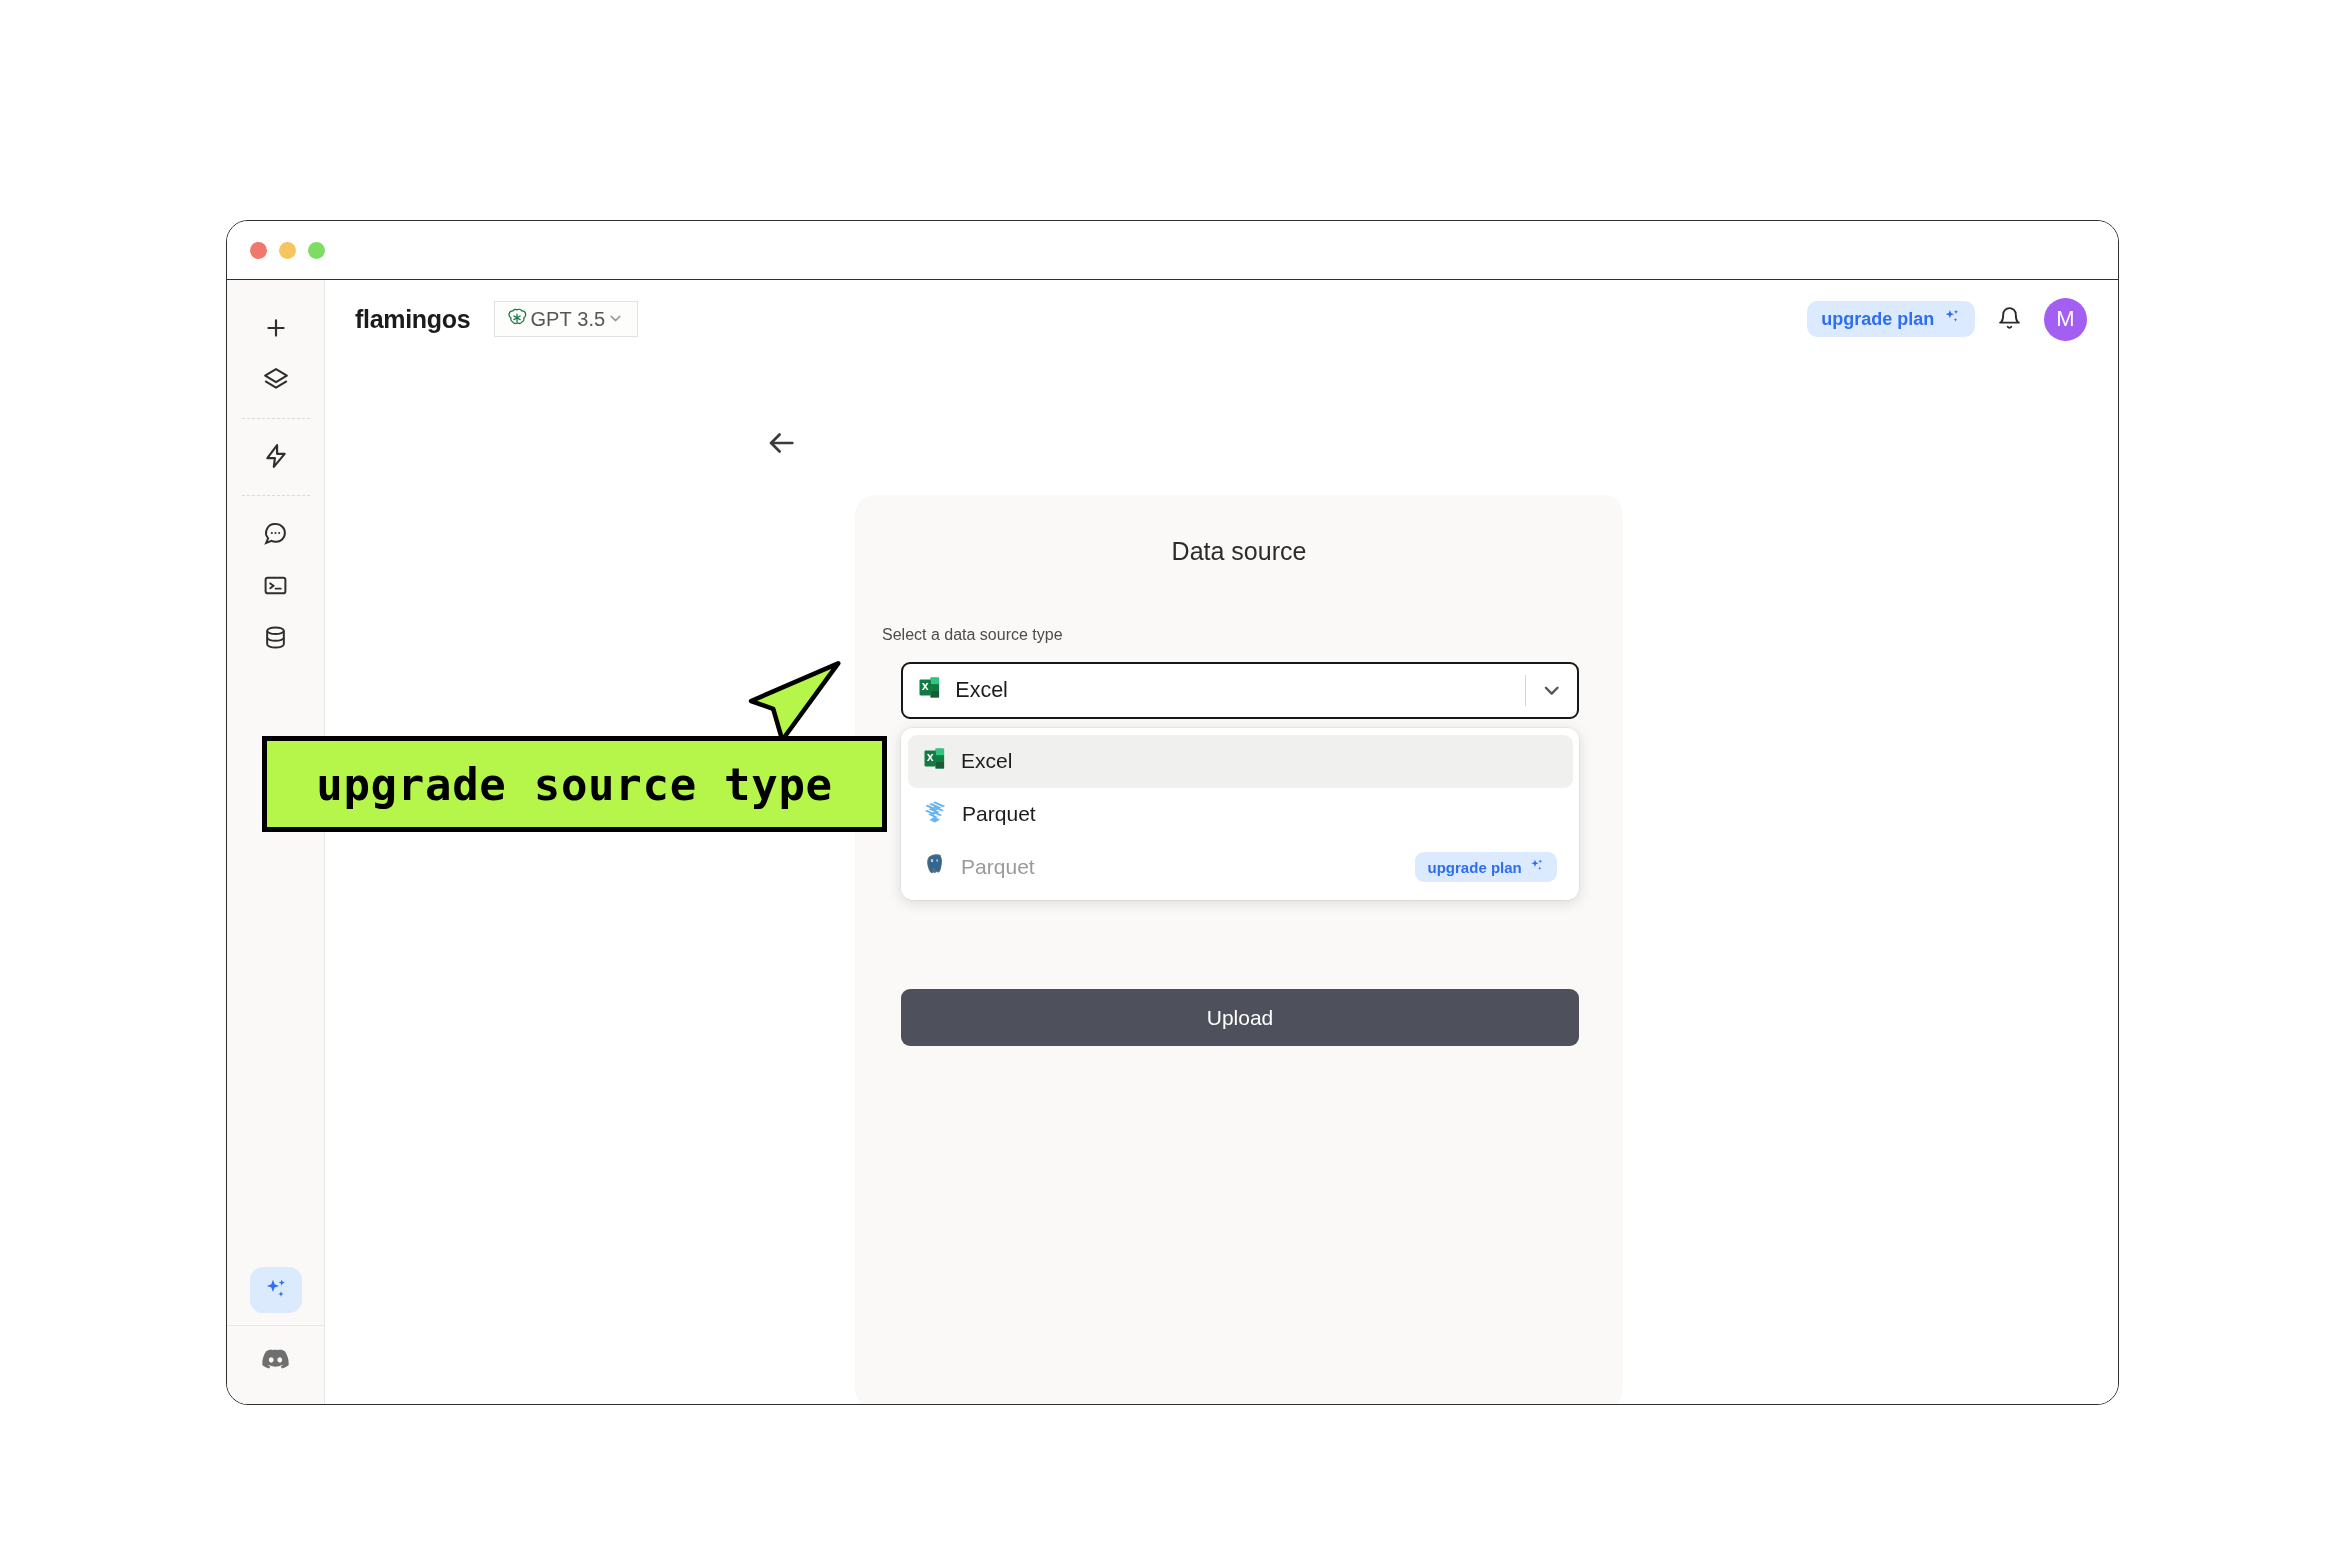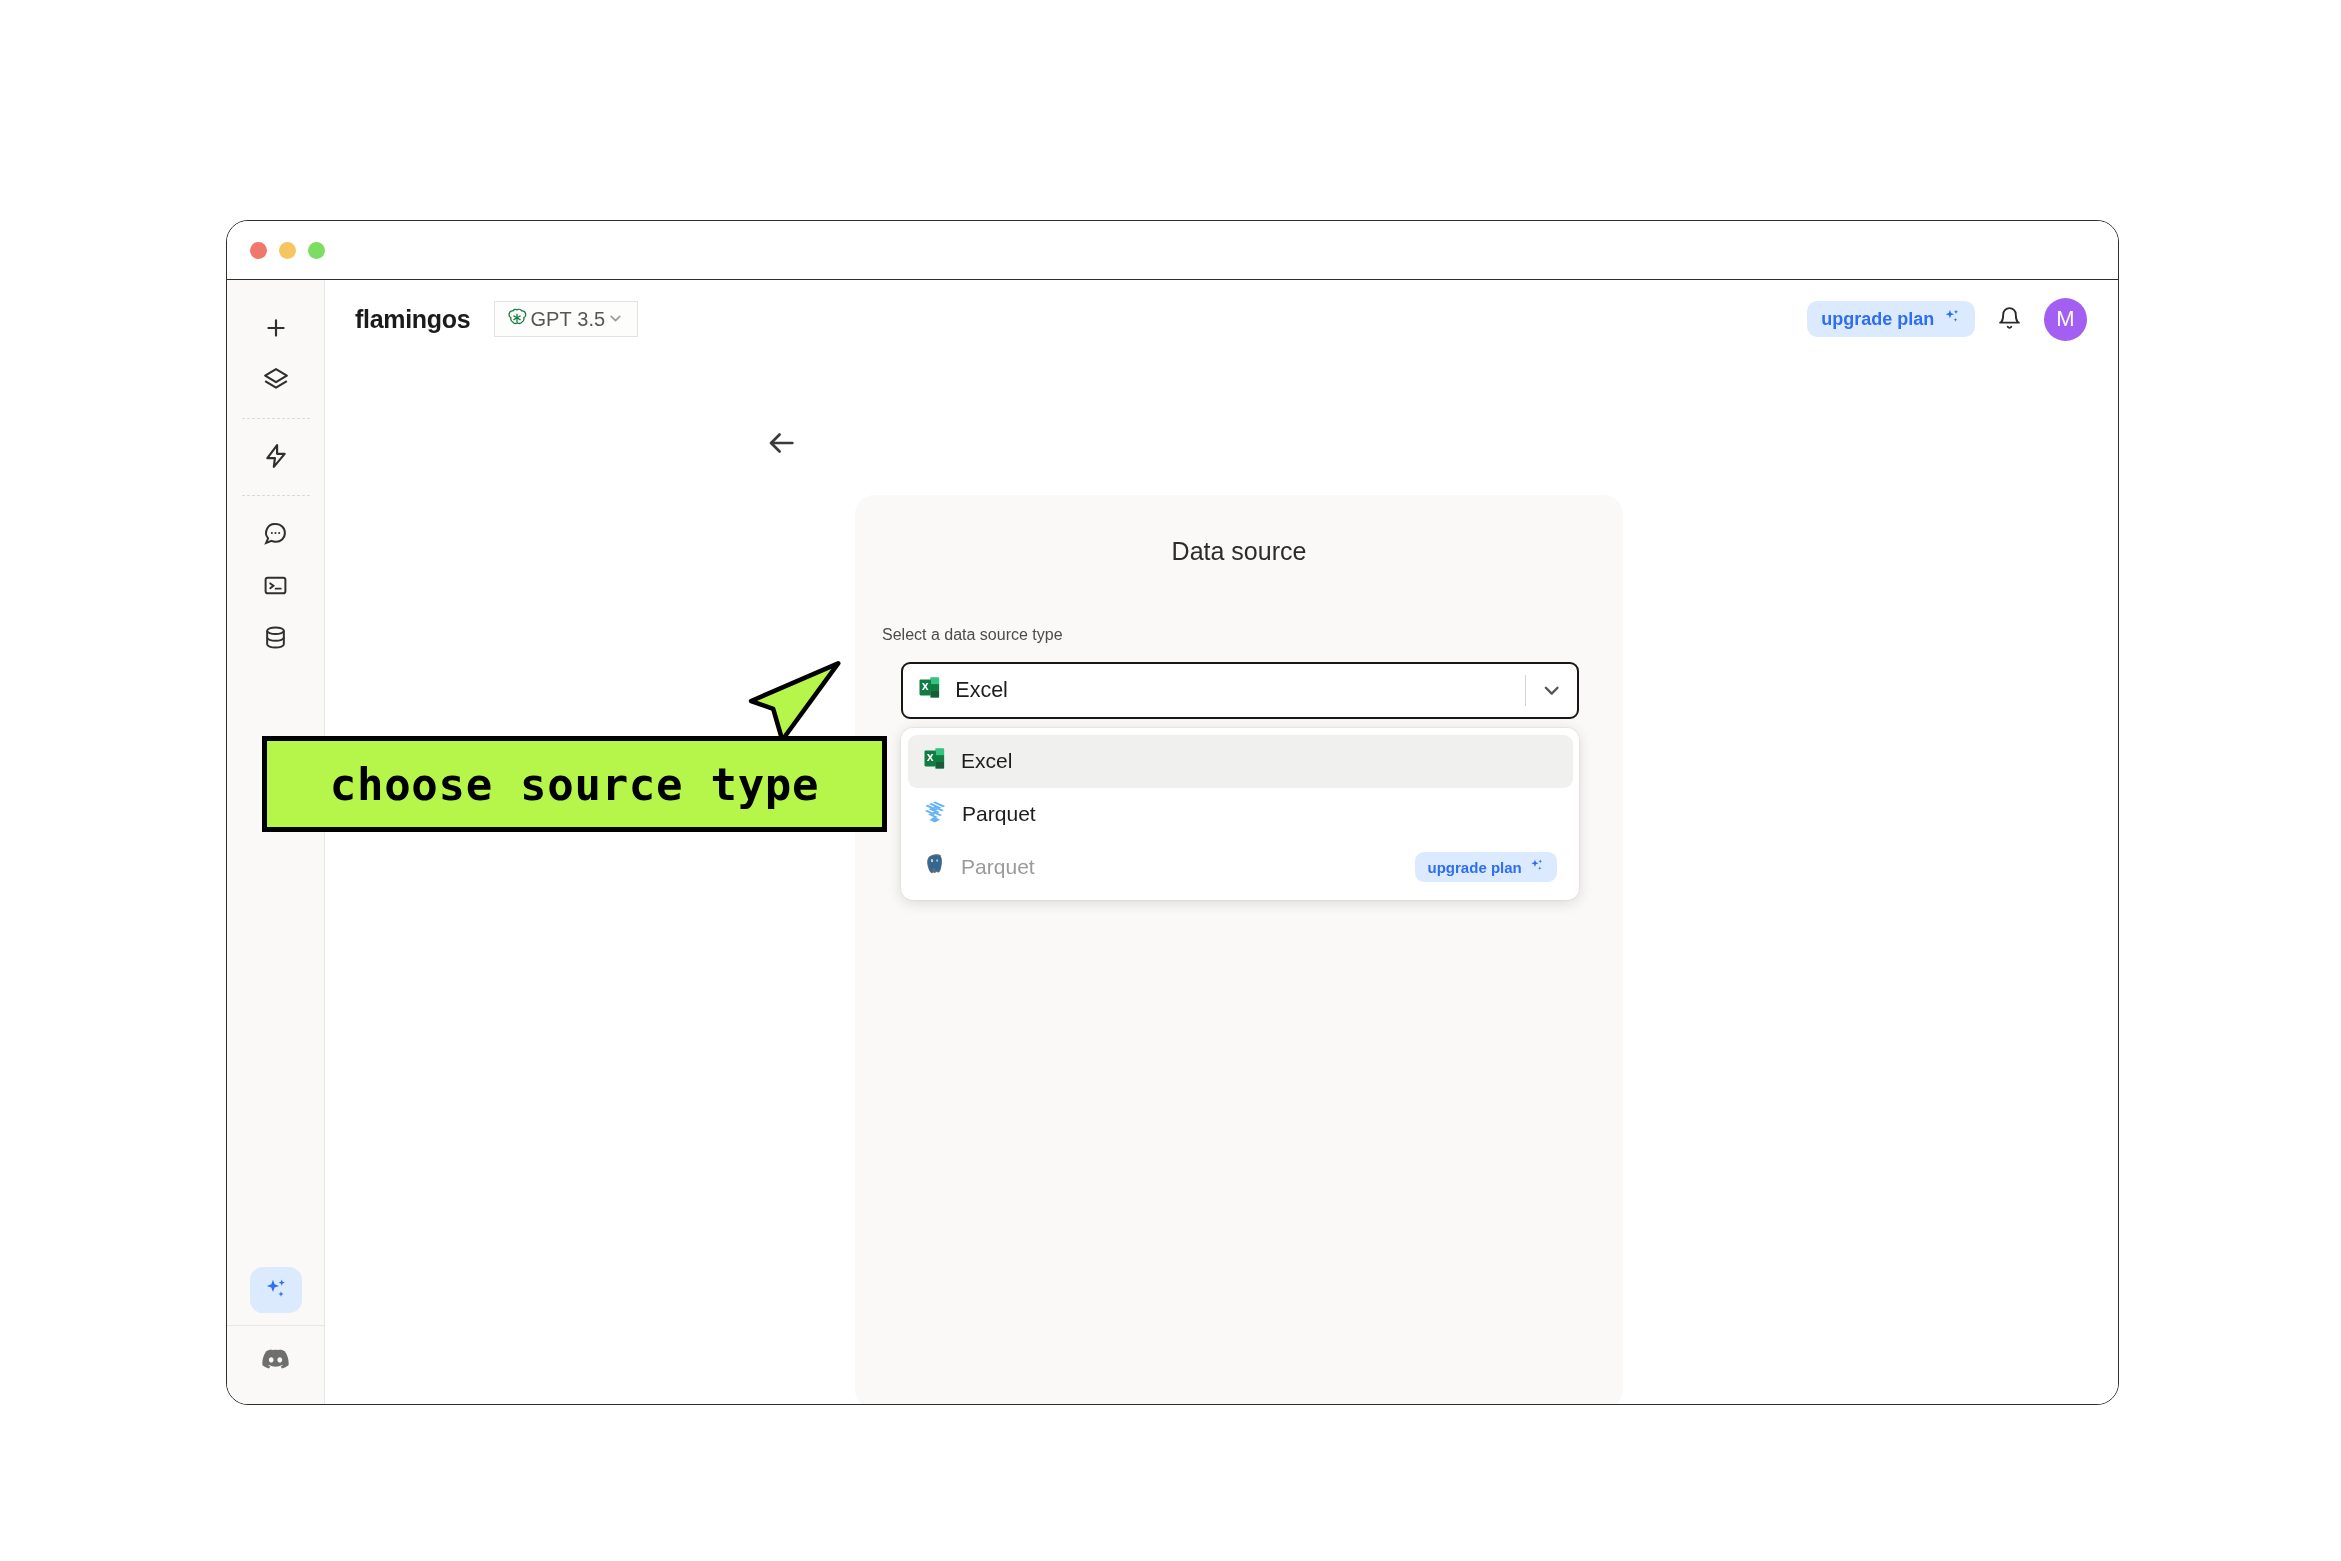--- a/index.html
+++ b/index.html
@@ -561,29 +561,32 @@
                 <svg width="15.6" height="15.6" viewBox="0 0 24 24" fill="#2f6ef0">
                   <path d="M9.2 2.6l1.5 4.1 4.1 1.5-4.1 1.5-1.5 4.1-1.5-4.1L3.6 8.2l4.1-1.5z"></path>
                   <path d="M17.3 2.2l.8 2.1 2.1.8-2.1.8-.8 2.1-.8-2.1-2.1-.8 2.1-.8z"></path>
                   <path d="M16.6 13.2l.7 1.8 1.8.7-1.8.7-.7 1.8-.7-1.8-1.8-.7 1.8-.7z"></path>
                 </svg>
               </span>
             </span>
           </div>
         </div>
 
+        <div class="upload-btn">
+          <span>Upload</span>
+        </div>
       </div>
     </div>
   </div>
 </div>
 
 <div class="callout-pointer">
   <span>
     <svg width="104" height="88" viewBox="0 0 160 135">
       <path d="M148 8 L14 66 L48 78 L62 126 Z" fill="#b6f54a" stroke="#000000" stroke-width="7" stroke-linejoin="round"></path>
     </svg>
   </span>
 </div>
 
 <div class="callout">
-  <span class="callout-text">choose source type</span>
+  <span class="callout-text">upgrade source type</span>
 </div>
 
 
 </body></html>

